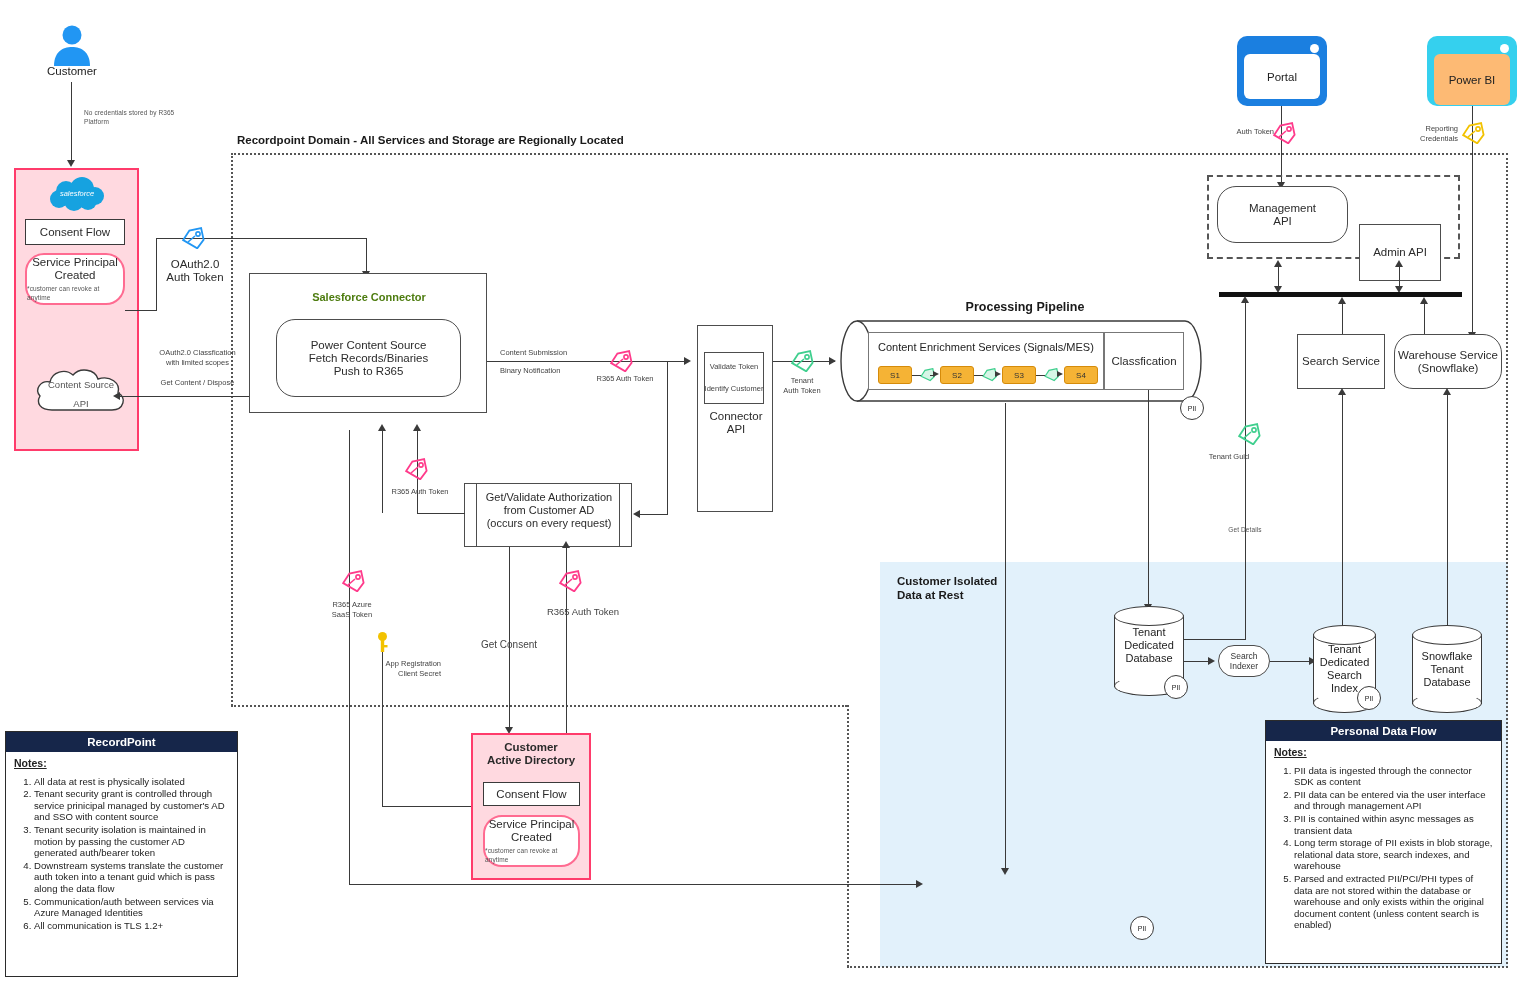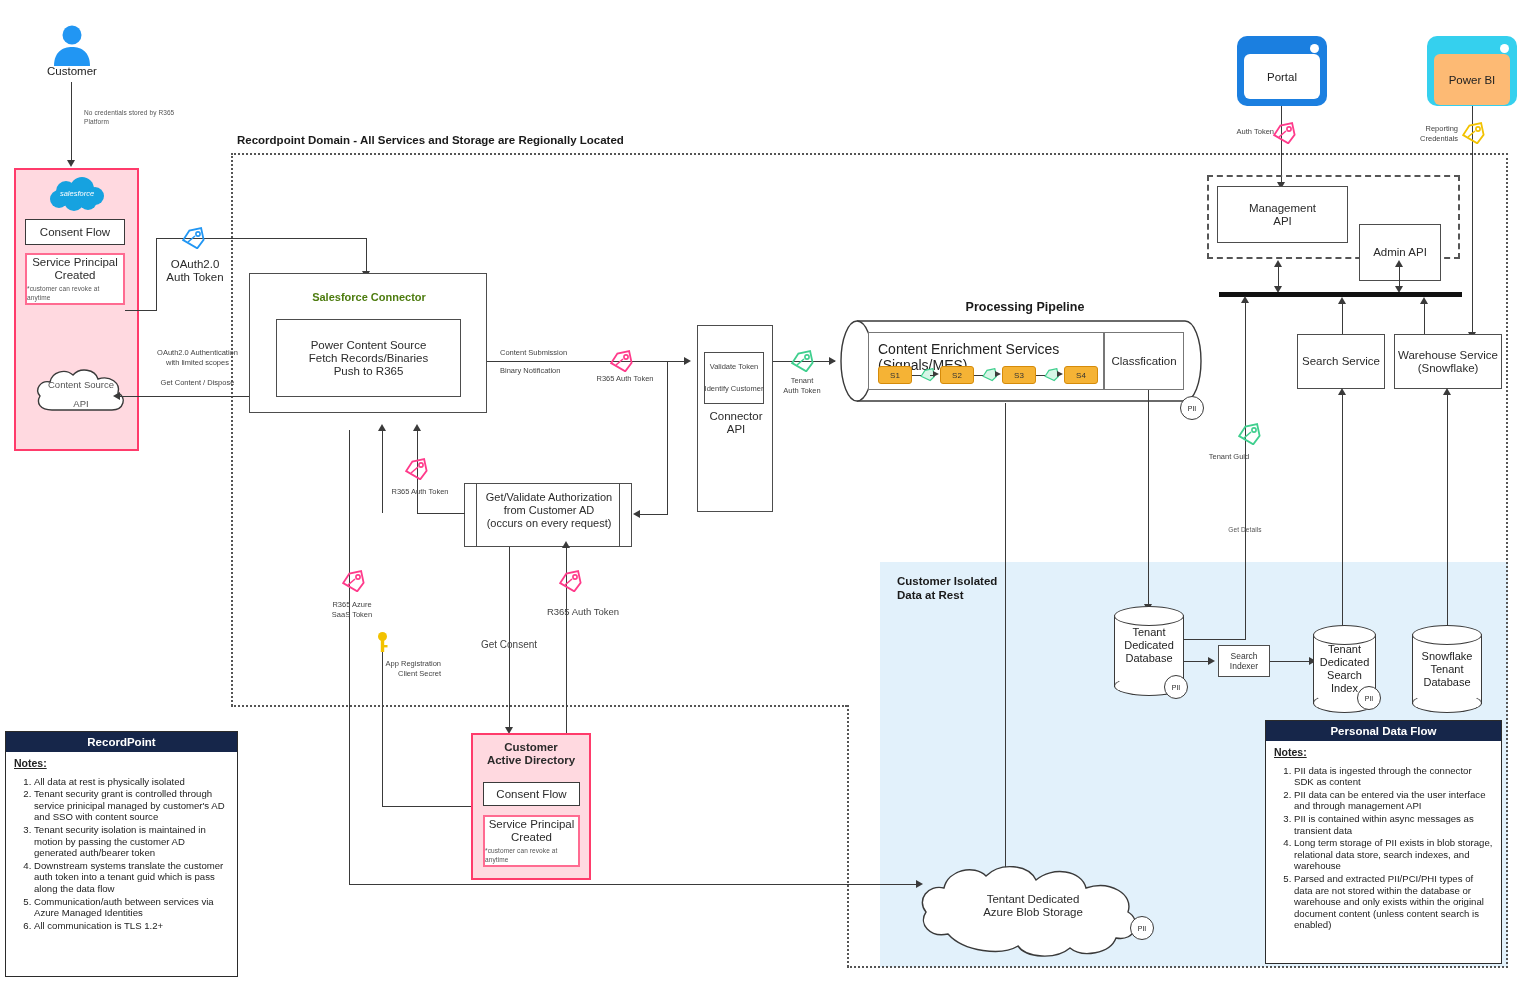--- a/index.html
+++ b/index.html
@@ -1,20 +1,20 @@
 <!DOCTYPE html>
 <html><head>
 <meta charset="utf-8">
 <style>
   html,body{margin:0;padding:0;background:#ffffff;}
   body{width:1525px;height:982px;font-family:"Liberation Sans",sans-serif;color:#1a1a1a;}
   #stage{position:relative;width:1525px;height:982px;overflow:hidden;}
   .abs{position:absolute;box-sizing:border-box;}
   .ctr{display:flex;align-items:center;justify-content:center;text-align:left;}
-  .col{flex-direction:column;}
+  .col{flex-direction:column;border-radius:19px;}
   .box{border:1.4px solid #4d4d4d;background:#fff;}
   .lbl{font-size:11.5px;line-height:13px;color:#2b2b2b;}
   .tiny{font-size:6.5px;line-height:8.5px;color:#555;letter-spacing:.1px;}
   .tiny2{font-size:7.5px;line-height:9.5px;color:#444;}
   .bold{font-weight:bold;}
   
   .hl{position:absolute;height:0;border-top:1.3px solid #3a3a3a;}
   .vl{position:absolute;width:0;border-left:1.3px solid #3a3a3a;}
   .arw{position:absolute;width:0;height:0;}
   .ad{border-left:4.5px solid transparent;border-right:4.5px solid transparent;border-top:7px solid #3a3a3a;}
@@ -121,21 +121,21 @@
       <circle cx="18" cy="7" r="2.1" fill="none" stroke="#2196f3" stroke-width="1.6"></circle>
       <path d="M8 15 L15 9" stroke="#2196f3" stroke-width="1.6"></path>
     </svg>
   </div>
   <div class="abs ctr col" style="left:150px;top:258px;width:90px;">
     <span class="lbl">OAuth2.0</span>
     <span class="lbl">Auth Token</span>
   </div>
 
   <div class="abs tiny2 ctr col" style="left:140px;top:348px;width:115px;">
-    <span>OAuth2.0 Authentication</span>
+    <span>OAuth2.0 Classfication</span>
     <span>with limited scopes</span>
   </div>
   <div class="abs tiny2 ctr" style="left:140px;top:378px;width:115px;">
     <span>Get Content / Dispose</span>
   </div>
 
   <div class="hl" style="left:120px;top:396px;width:130px;"></div>
   <div class="arw al" style="left:113px;top:391.5px;"></div>
   <div class="vl" style="left:249px;top:367px;height:30px;"></div>
 
@@ -291,21 +291,21 @@
   <div class="abs ctr" style="left:900px;top:300px;width:250px;font-size:12.5px;font-weight:bold;color:#1a1a1a;">Processing Pipeline</div>
 
   <div class="abs" style="left:840px;top:320px;width:362px;height:82px;">
     <svg width="362" height="82" viewBox="0 0 362 82" aria-hidden="true">
       <path d="M17 1 L345 1 C354 1 361 19 361 41 C361 63 354 81 345 81 L17 81" fill="#ffffff" stroke="#3a3a3a" stroke-width="1.4"></path>
       <ellipse cx="17" cy="41" rx="16" ry="40" fill="#ffffff" stroke="#3a3a3a" stroke-width="1.4"></ellipse>
     </svg>
   </div>
 
   <div class="abs box" style="left:868px;top:332px;width:236px;height:58px;border:1.4px solid #777;"></div>
-  <div class="abs" style="left:878px;top:341px;width:224px;font-size:14px;color:#222;">Content Enrichment Services (Signals/MES)</div>
+  <div class="abs" style="left:878px;top:341px;width:224px;font-size:11px;color:#222;">Content Enrichment Services (Signals/MES)</div>
 
   <div class="abs ctr" style="left:878px;top:366px;width:34px;height:18px;background:#f5b335;border:1.4px solid #d58b0a;border-radius:3px;font-size:8px;color:#333;">S1</div>
   <div class="abs ctr" style="left:940px;top:366px;width:34px;height:18px;background:#f5b335;border:1.4px solid #d58b0a;border-radius:3px;font-size:8px;color:#333;">S2</div>
   <div class="abs ctr" style="left:1002px;top:366px;width:34px;height:18px;background:#f5b335;border:1.4px solid #d58b0a;border-radius:3px;font-size:8px;color:#333;">S3</div>
   <div class="abs ctr" style="left:1064px;top:366px;width:34px;height:18px;background:#f5b335;border:1.4px solid #d58b0a;border-radius:3px;font-size:8px;color:#333;">S4</div>
 
   <div class="hl" style="left:912px;top:375px;width:10px;"></div>
   <div class="abs" style="left:919px;top:368px;width:16px;height:14px;">
     <svg width="16" height="14" viewBox="0 0 16 14" aria-hidden="true">
         <path d="M2 7 L7 2 L15 2 L15 10 L10 13 Z" fill="#d6f5e6" stroke="#3fcf8e" stroke-width="1.2" transform="rotate(-12 8 7)"></path>
@@ -484,29 +484,20 @@
     <div class="body"></div>
       <div class="bot"></div>
       <div class="top"></div>
     <div class="txt" style="top:25px;">
       <div>Snowflake</div>
       <div>Tenant</div>
       <div>Database</div>
     </div>
   </div>
 
-  <div class="abs" style="left:918px;top:862px;width:230px;height:96px;">
-    <svg width="230" height="96" viewBox="0 0 230 96" aria-hidden="true">
-      <path d="M30 72 C12 76 0 62 8 50 C-2 38 10 22 26 26 C30 8 56 2 68 14 C82 0 110 2 118 18 C134 4 164 8 168 26 C192 18 216 32 210 50 C224 58 218 80 198 76 C192 92 164 96 152 86 C138 98 108 96 100 84 C84 94 46 90 30 72 Z" fill="#ffffff" stroke="#3a3a3a" stroke-width="1.4"></path>
-    </svg>
-    <div class="abs ctr col" style="left:0;top:31px;width:230px;">
-      <span class="lbl">Tentant Dedicated</span>
-      <span class="lbl">Azure Blob Storage</span>
-    </div>
-  </div>
   <div class="pii" style="left:1130px;top:916px;">
     <span>PII</span>
   </div>
 
   <div class="abs note" style="left:5px;top:731px;width:233px;height:246px;">
     <div class="notehdr">RecordPoint</div>
     <div class="notebody">
       <div class="nu">Notes:</div>
       <ol>
         <li>All data at rest is physically isolated</li>

